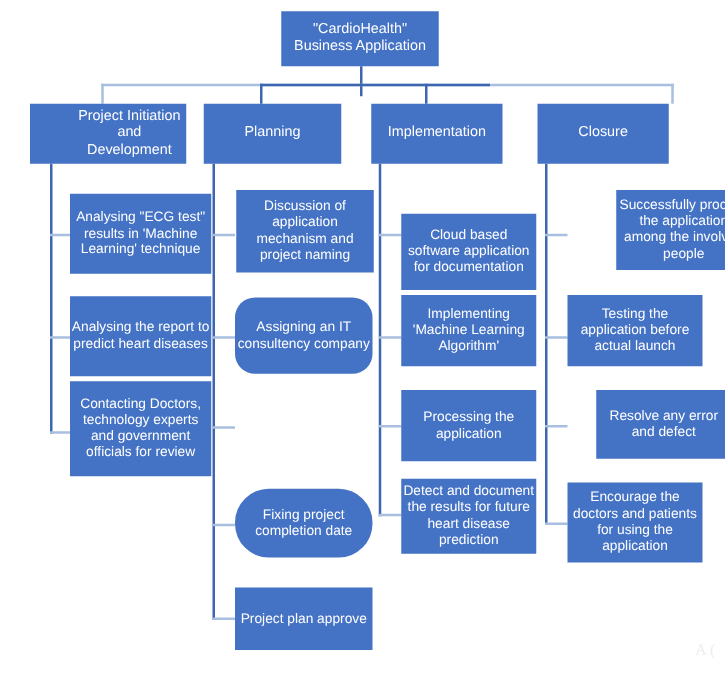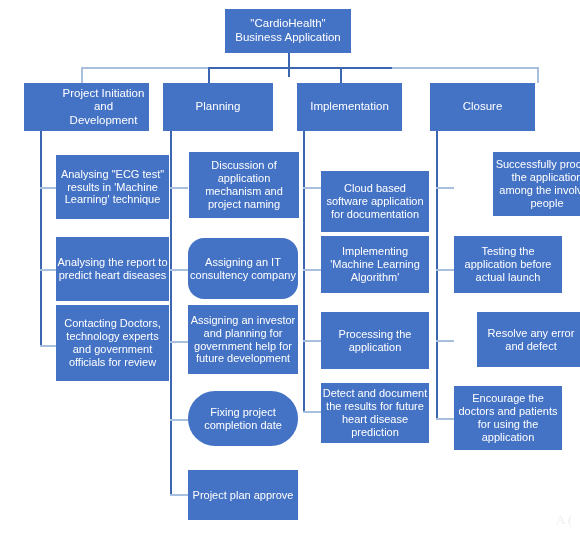--- a/index.html
+++ b/index.html
@@ -135,23 +135,20 @@
   <div class="node task" style="left:56px; top:305px; width:113px; height:76px;">
     <span>Contacting Doctors, technology experts and government officials for review</span>
   </div>
 
   <div class="node task" style="left:189px; top:152px; width:110px; height:66px;">
     <span>Discussion of application mechanism and project naming</span>
   </div>
   <div class="node task" style="left:188px; top:238px; width:110px; height:61px;border-radius:16px;">
     <span>Assigning an IT consultency company</span>
   </div>
-  <div class="node task" style="left:188px; top:305px; width:110px; height:69px;">
-    <span>Assigning an investor and planning for government help for future development</span>
-  </div>
   <div class="node task" style="left:188px; top:391px; width:110px; height:55px;border-radius:27px;">
     <span>Fixing project completion date</span>
   </div>
   <div class="node task" style="left:188px; top:470px; width:110px; height:50px;">
     <span>Project plan approve</span>
   </div>
 
   <div class="node task" style="left:321px; top:155px; width:108px; height:61px;margin-top:16px;">
     <span>Cloud based software application for documentation</span>
   </div>

